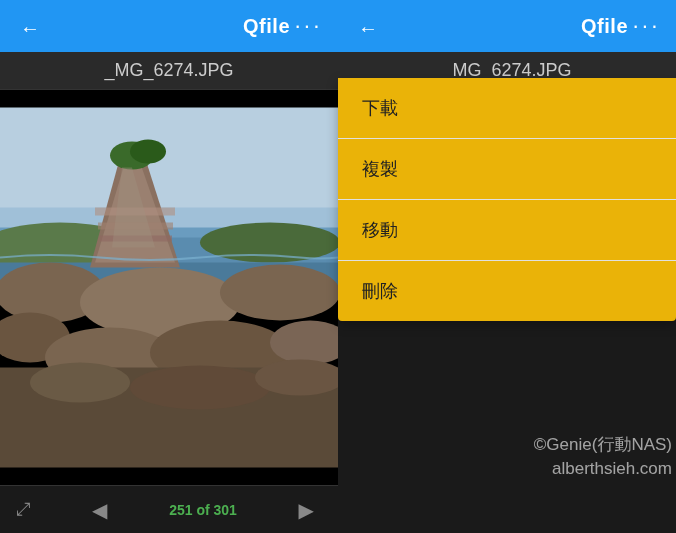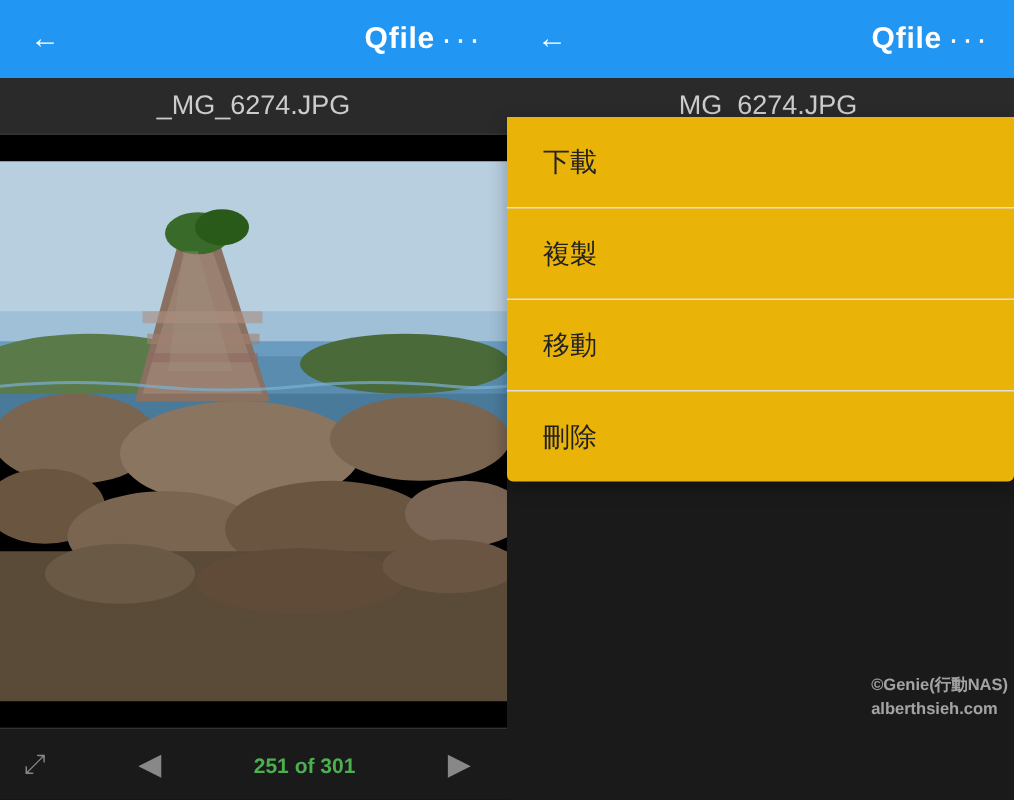--- a/index.html
+++ b/index.html
@@ -148,25 +148,24 @@
     }
 
     .menu-item:last-child { border-bottom: none; }
 
     
     .watermark {
       position: absolute;
       bottom: 52px;
       right: 4px;
       color: rgba(255,255,255,0.6);
-      font-size: 11px;
-      text-align: left;
+      font-size: 17px;
+      text-align: right;
       line-height: 1.4;
       pointer-events: none;
-      font-weight: bold;
     }
 
     .right-bottom-bar {
       height: 48px;
       background: #1a1a1a;
       border-top: 1px solid #333;
       display: flex;
       align-items: center;
       justify-content: space-between;
       padding: 0 16px;

